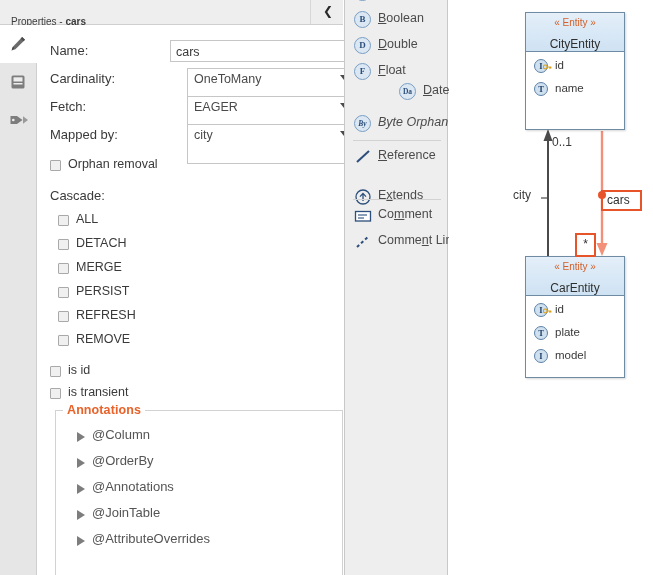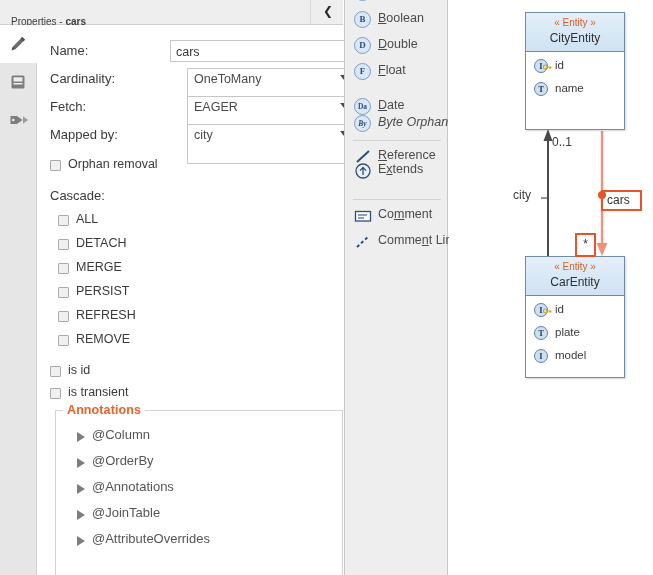--- a/index.html
+++ b/index.html
@@ -181,21 +181,21 @@
     background:linear-gradient(#e4eff9,#cfe2f3);
     border-bottom:1px solid #6f8ba4;
     box-sizing:border-box;
     text-align:center;
   }
   .ent-stereo{
     display:block;margin-top:4px;
     font-size:10px;color:#d3602b;
   }
   .ent-name{
-    display:block;margin-top:3px;
+    display:block;margin-top:9px;
     font-size:12px;color:#2f2f2f;
   }
   .attr{position:absolute;left:8px;}
   .attr-ic{
     position:absolute;left:0;top:0;width:14px;height:14px;
     border-radius:50%;
     background:#cfe0ef;
     border:1px solid #5d82a8;
     box-sizing:border-box;
     color:#1f3f66;
@@ -385,21 +385,21 @@
         <span class="pal-badge">D</span>
       </span>
     <span class="pal-lbl"><u>D</u>ouble</span>
   </div>
   <div class="pal-item" style="top:59px;">
     <span class="pal-icon">
         <span class="pal-badge">F</span>
       </span>
     <span class="pal-lbl"><u>F</u>loat</span>
   </div>
-  <div class="pal-item" style="top:94px;">
+  <div class="pal-item" style="top:79px;margin-left:45px;">
     <span class="pal-icon">
         <span class="pal-badge sm">Da</span>
       </span>
     <span class="pal-lbl"><u>D</u>ate</span>
   </div>
   <div class="pal-item" style="top:111px;font-style:italic;">
     <span class="pal-icon">
         <span class="pal-badge sm">By</span>
       </span>
     <span class="pal-lbl">Byte Orphan</span>
@@ -408,21 +408,21 @@
   <div class="pal-sep" style="top:140px;"></div>
 
   <div class="pal-item" style="top:144px;">
     <span class="pal-icon">
       <svg width="18" height="18" viewBox="0 0 18 18">
           <line x1="3" y1="14" x2="15" y2="3" stroke="#2c4f7c" stroke-width="2"></line>
         </svg>
     </span>
     <span class="pal-lbl"><u>R</u>eference</span>
   </div>
-  <div class="pal-item" style="top:158px;padding-left:44px;">
+  <div class="pal-item" style="top:184px;padding-left:44px;">
     <span class="pal-icon">
       <svg width="18" height="18" viewBox="0 0 18 18">
         <circle cx="9" cy="9" r="7" fill="none" stroke="#2c4f7c" stroke-width="1.3"></circle>
         <path d="M9 13 L9 6 M6 8.6 L9 5.4 L12 8.6" fill="none" stroke="#2c4f7c" stroke-width="1.3"></path>
       </svg>
     </span>
     <span class="pal-lbl">E<u>x</u>tends</span>
   </div>
 
   <div class="pal-sep" style="top:199px;"></div>

